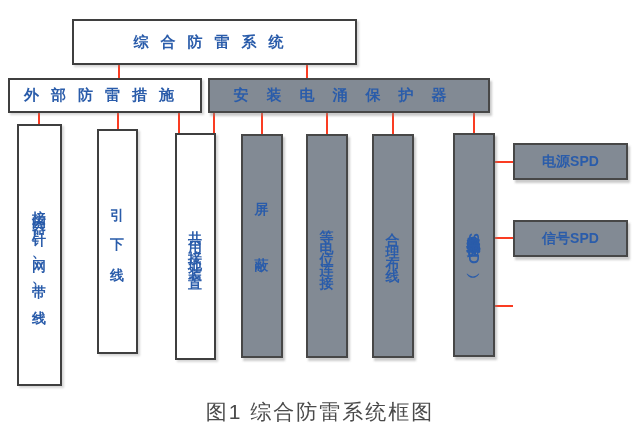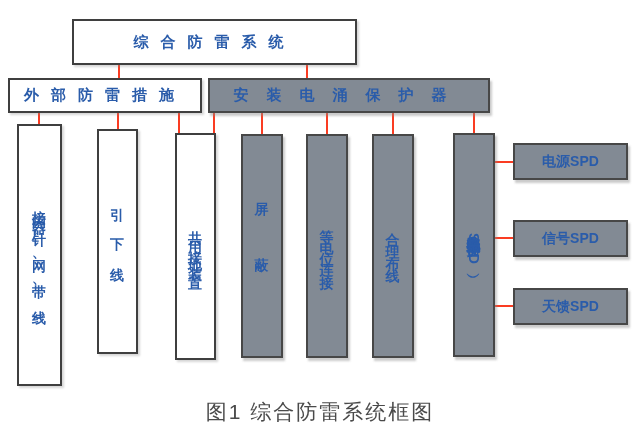--- a/index.html
+++ b/index.html
@@ -93,19 +93,16 @@
   </div>
 
   <div class="box hbox gray" style="left:513px;top:220px;width:115px;height:37px;font-size:14px">
     <span>信号SPD</span>
   </div>
 
   <div class="box hbox gray" style="left:513px;top:143px;width:115px;height:37px;font-size:14px">
     <span>电源SPD</span>
   </div>
 
-  <div class="box hbox gray" style="left:513px;top:288px;width:115px;height:37px;font-size:14px">
-    <span>天馈SPD</span>
-  </div>
 
   <div class="caption">图1 综合防雷系统框图</div>
 
 </div>
 
 </body></html>

